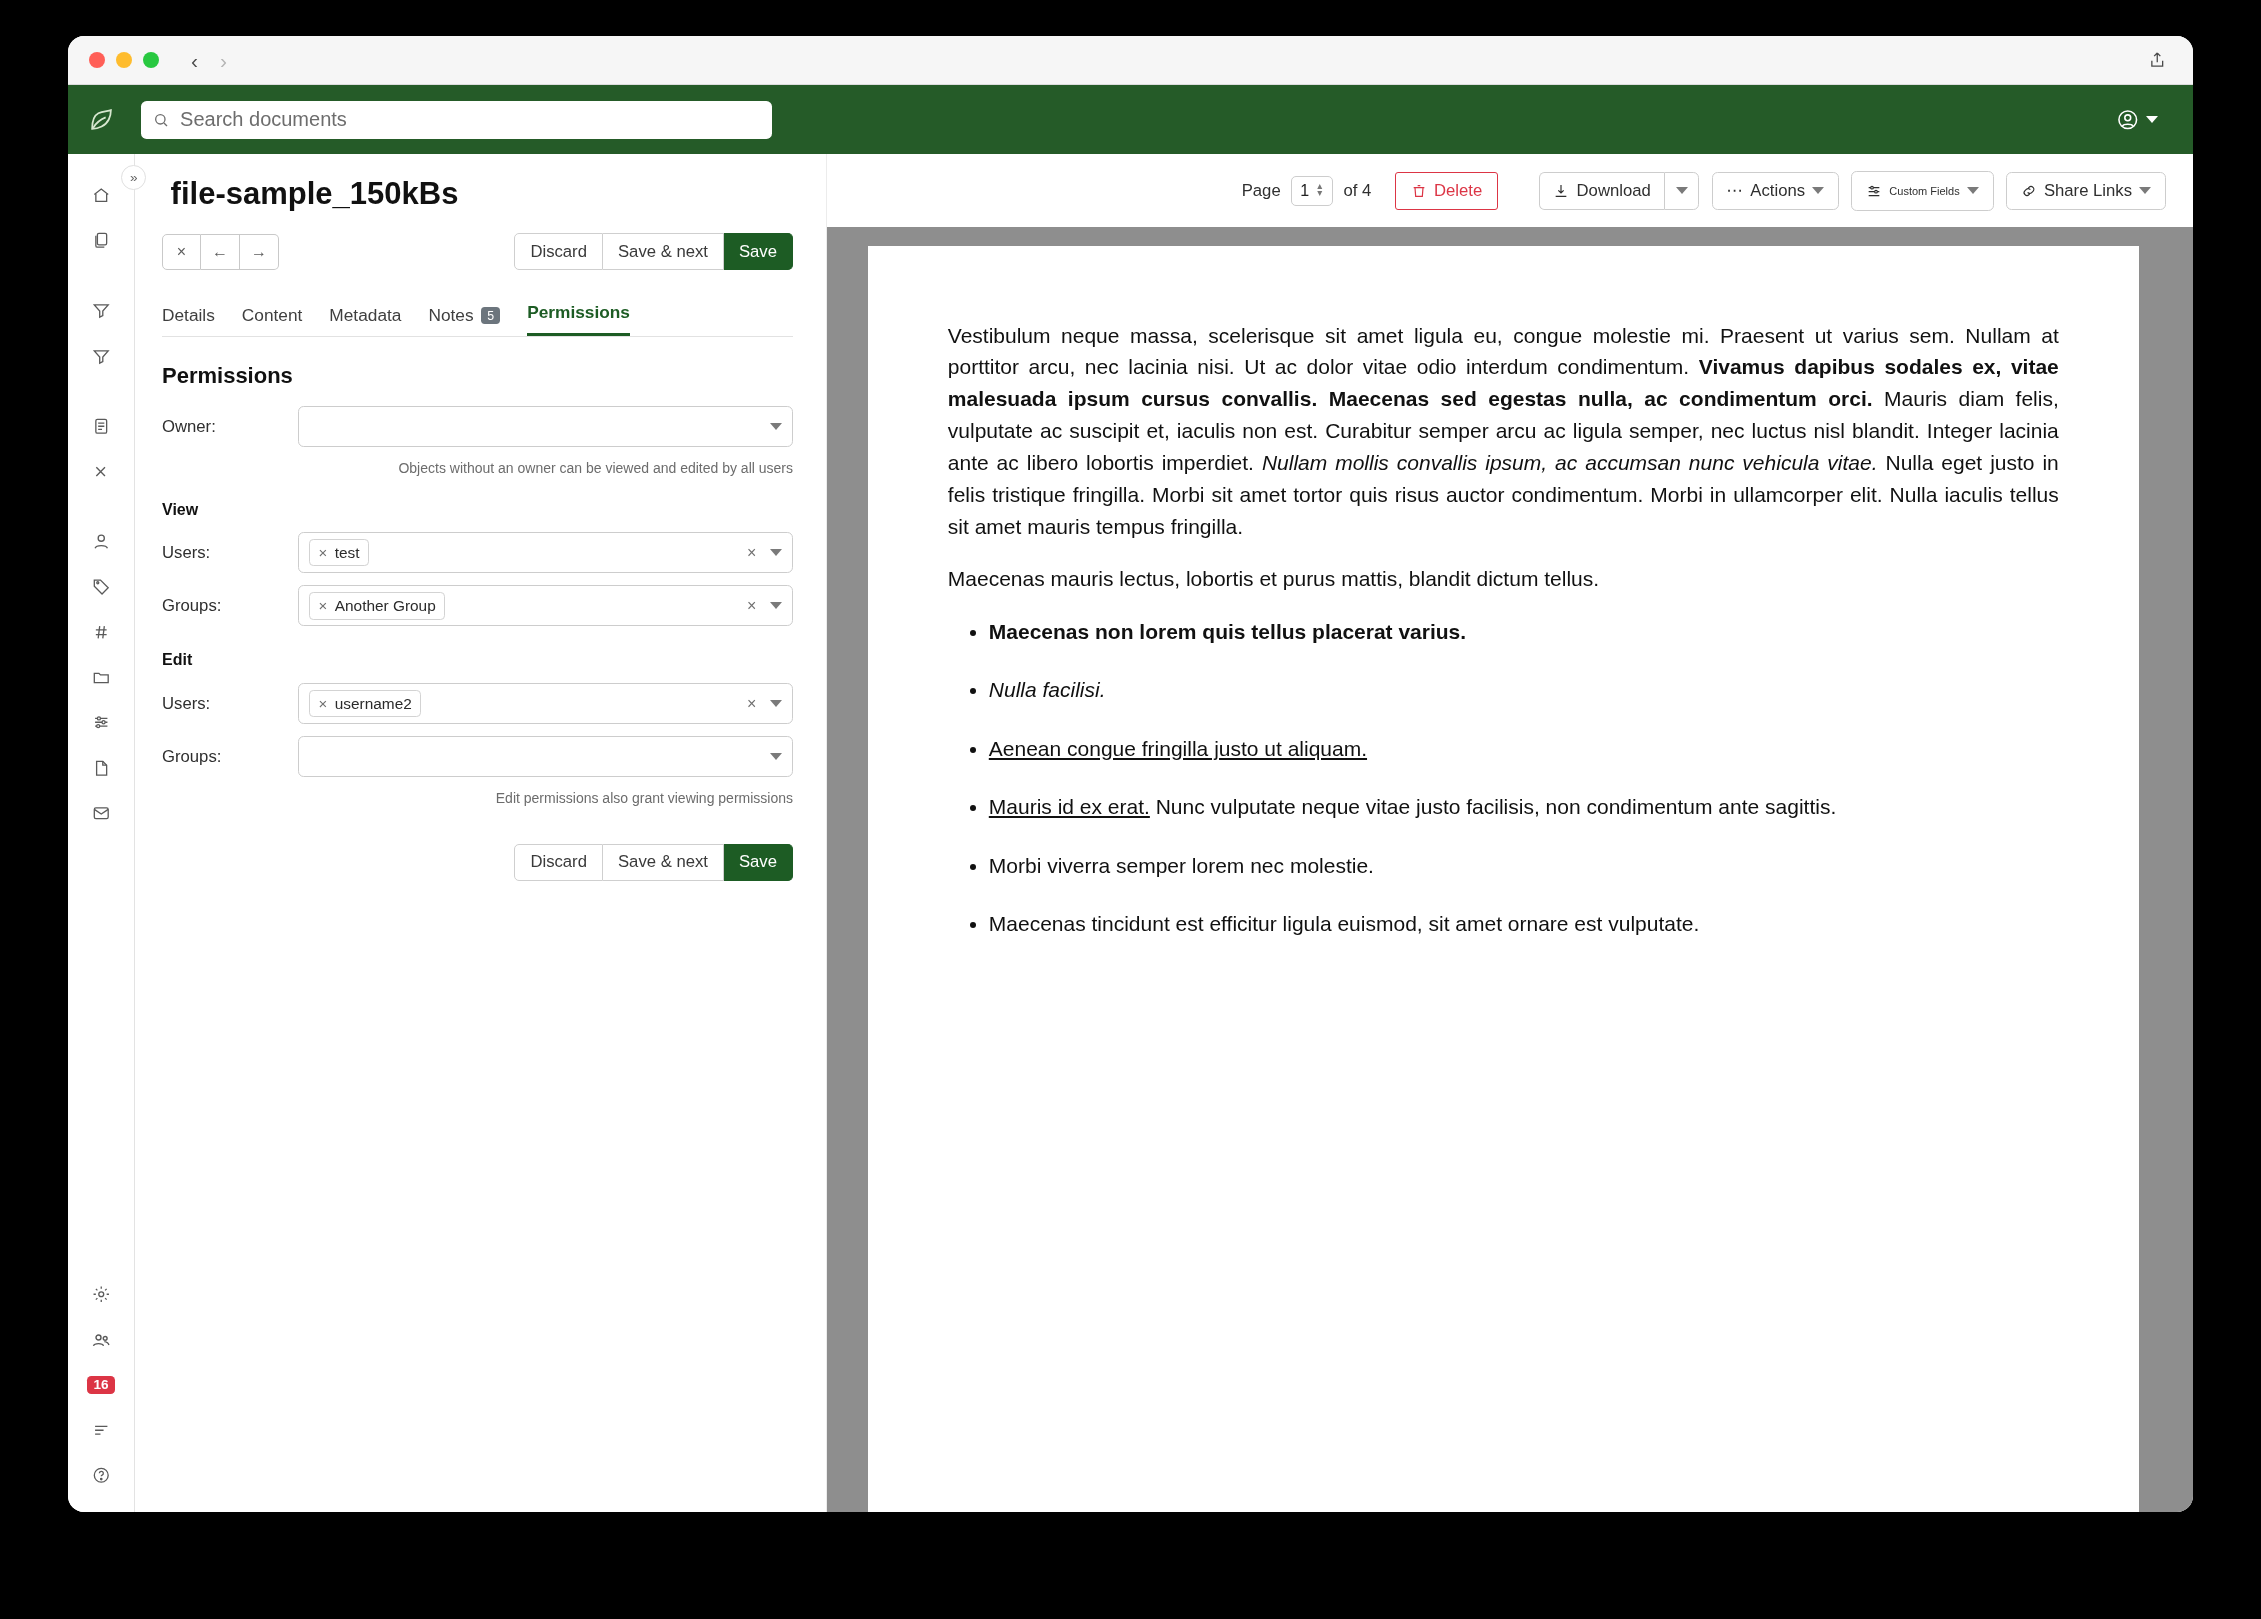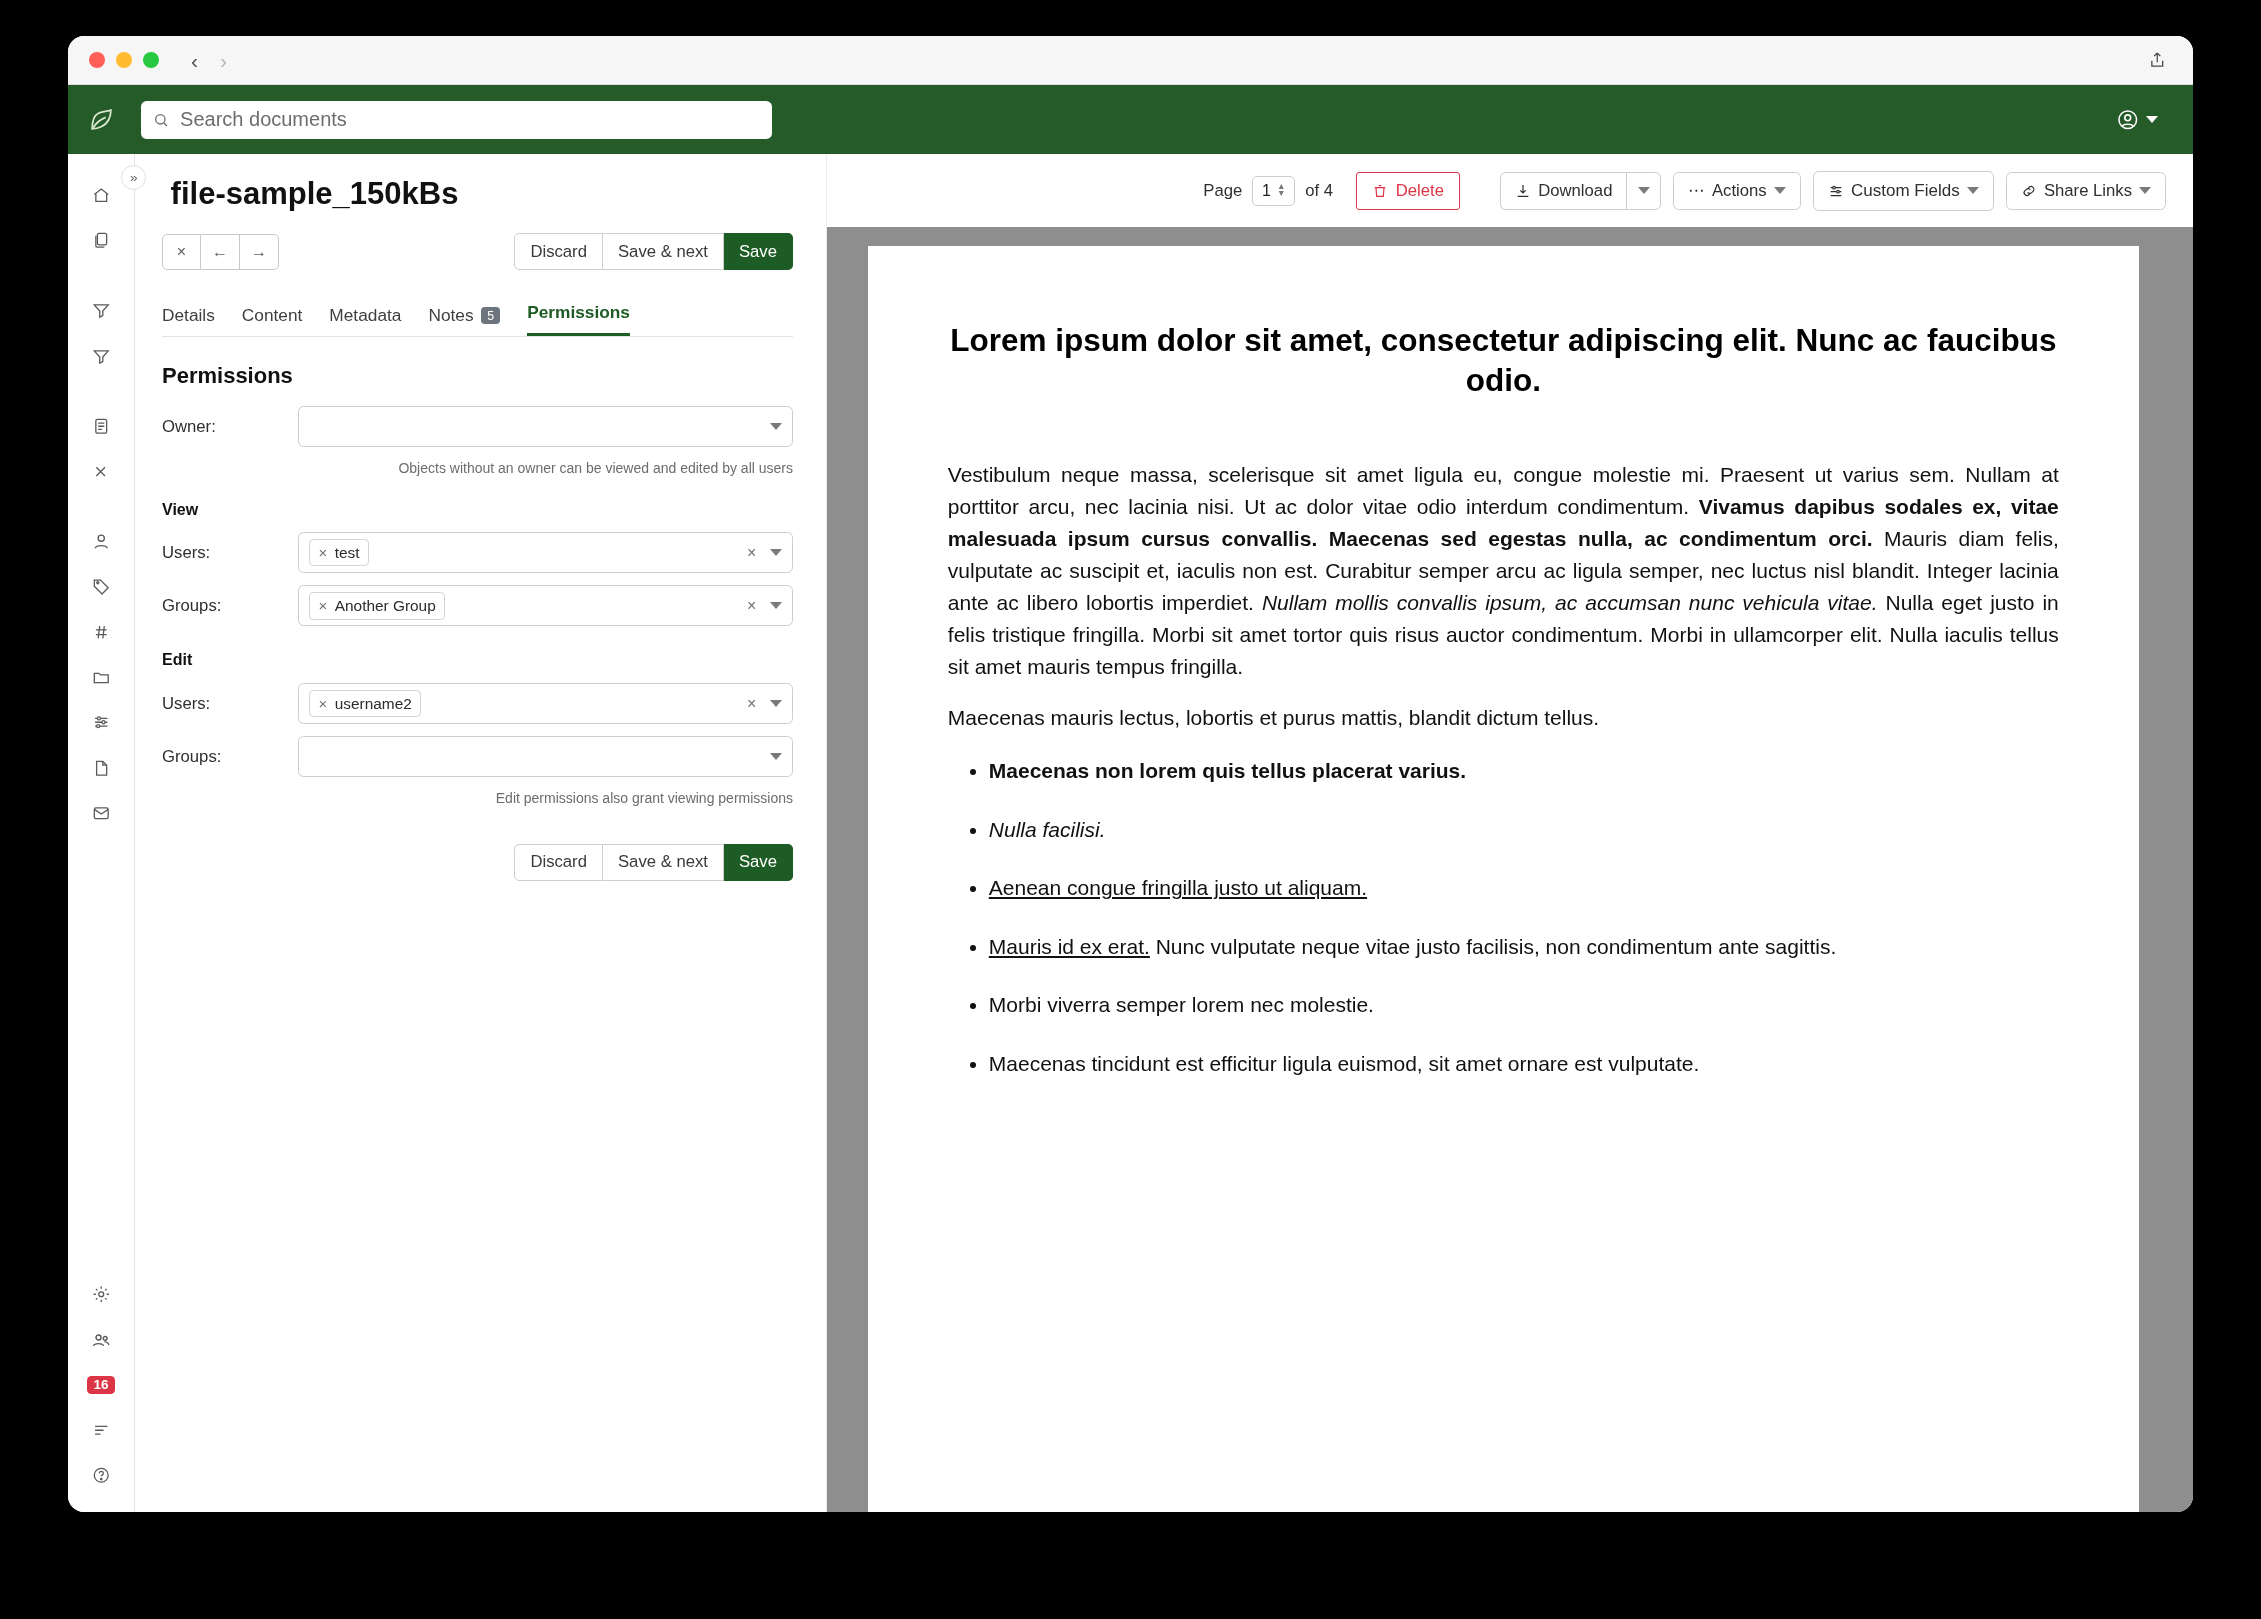--- a/index.html
+++ b/index.html
@@ -532,21 +532,21 @@
               <span class="caret"></span>
             </button>
           </div>
 
           <button style="display:flex; align-items:center; gap:7.4px; height:38px; padding:0 13.6px; border:0.6px solid #cdcdcd; border-radius:5.6px; background:#fff; color:#2f2f2f; font-size:16.7px; cursor:pointer; font-family:'Liberation Sans',sans-serif;">
             <span>⋯</span>
             <span>Actions</span>
             <span class="caret"></span>
           </button>
 
-          <button style="display:flex; align-items:center; gap:7.4px; height:40px; padding:0 13.6px; border:0.6px solid #cdcdcd; border-radius:5.6px; background:#fff; color:#2f2f2f; font-size:17px; cursor:pointer; font-family:'Liberation Sans',sans-serif;">
+          <button style="display:flex; align-items:center; gap:7.4px; height:40px; padding:0 13.6px; border:0.6px solid #cdcdcd; border-radius:5.6px; background:#fff; color:#2f2f2f; font-size:11px; cursor:pointer; font-family:'Liberation Sans',sans-serif;">
             <span>
               <svg width="16" height="16" viewBox="0 0 24 24" fill="none" stroke="#2f2f2f" stroke-width="1.8">
                   <path d="M4 7h16M4 13h16M4 19h16"></path>
                   <circle cx="9" cy="7" r="2" fill="#fff"></circle>
                   <circle cx="15" cy="13" r="2" fill="#fff"></circle>
                 </svg>
             </span>
             <span>Custom Fields</span>
             <span class="caret"></span>
           </button>
@@ -558,21 +558,20 @@
                   <path d="M14 10a4 4 0 0 0-6-.5l-2 2a4 4 0 1 0 6 6l1-1"></path>
                 </svg>
             </span>
             <span>Share Links</span>
             <span class="caret"></span>
           </button>
         </div>
 
         <div class="preview">
           <div class="page">
-            <h2>Lorem ipsum dolor sit amet, consectetur adipiscing elit. Nunc ac faucibus odio.</h2>
             <p>
               <span>Vestibulum neque massa, scelerisque sit amet ligula eu, congue molestie mi. Praesent ut varius sem. Nullam at porttitor arcu, nec lacinia nisi. Ut ac dolor vitae odio interdum condimentum. </span><span class="b">Vivamus dapibus sodales ex, vitae malesuada ipsum cursus convallis. Maecenas sed egestas nulla, ac condimentum orci.</span><span> Mauris diam felis, vulputate ac suscipit et, iaculis non est. Curabitur semper arcu ac ligula semper, nec luctus nisl blandit. Integer lacinia ante ac libero lobortis imperdiet. </span><span class="i">Nullam mollis convallis ipsum, ac accumsan nunc vehicula vitae.</span><span> Nulla eget justo in felis tristique fringilla. Morbi sit amet tortor quis risus auctor condimentum. Morbi in ullamcorper elit. Nulla iaculis tellus sit amet mauris tempus fringilla.</span>
             </p>
             <p>Maecenas mauris lectus, lobortis et purus mattis, blandit dictum tellus.</p>
             <ul>
               <li><span class="b">Maecenas non lorem quis tellus placerat varius.</span></li>
               <li><span class="i">Nulla facilisi.</span></li>
               <li><span class="u">Aenean congue fringilla justo ut aliquam. </span></li>
               <li><span class="u">Mauris id ex erat.</span><span> Nunc vulputate neque vitae justo facilisis, non condimentum ante sagittis.</span></li>
               <li><span>Morbi viverra semper lorem nec molestie.</span></li>

